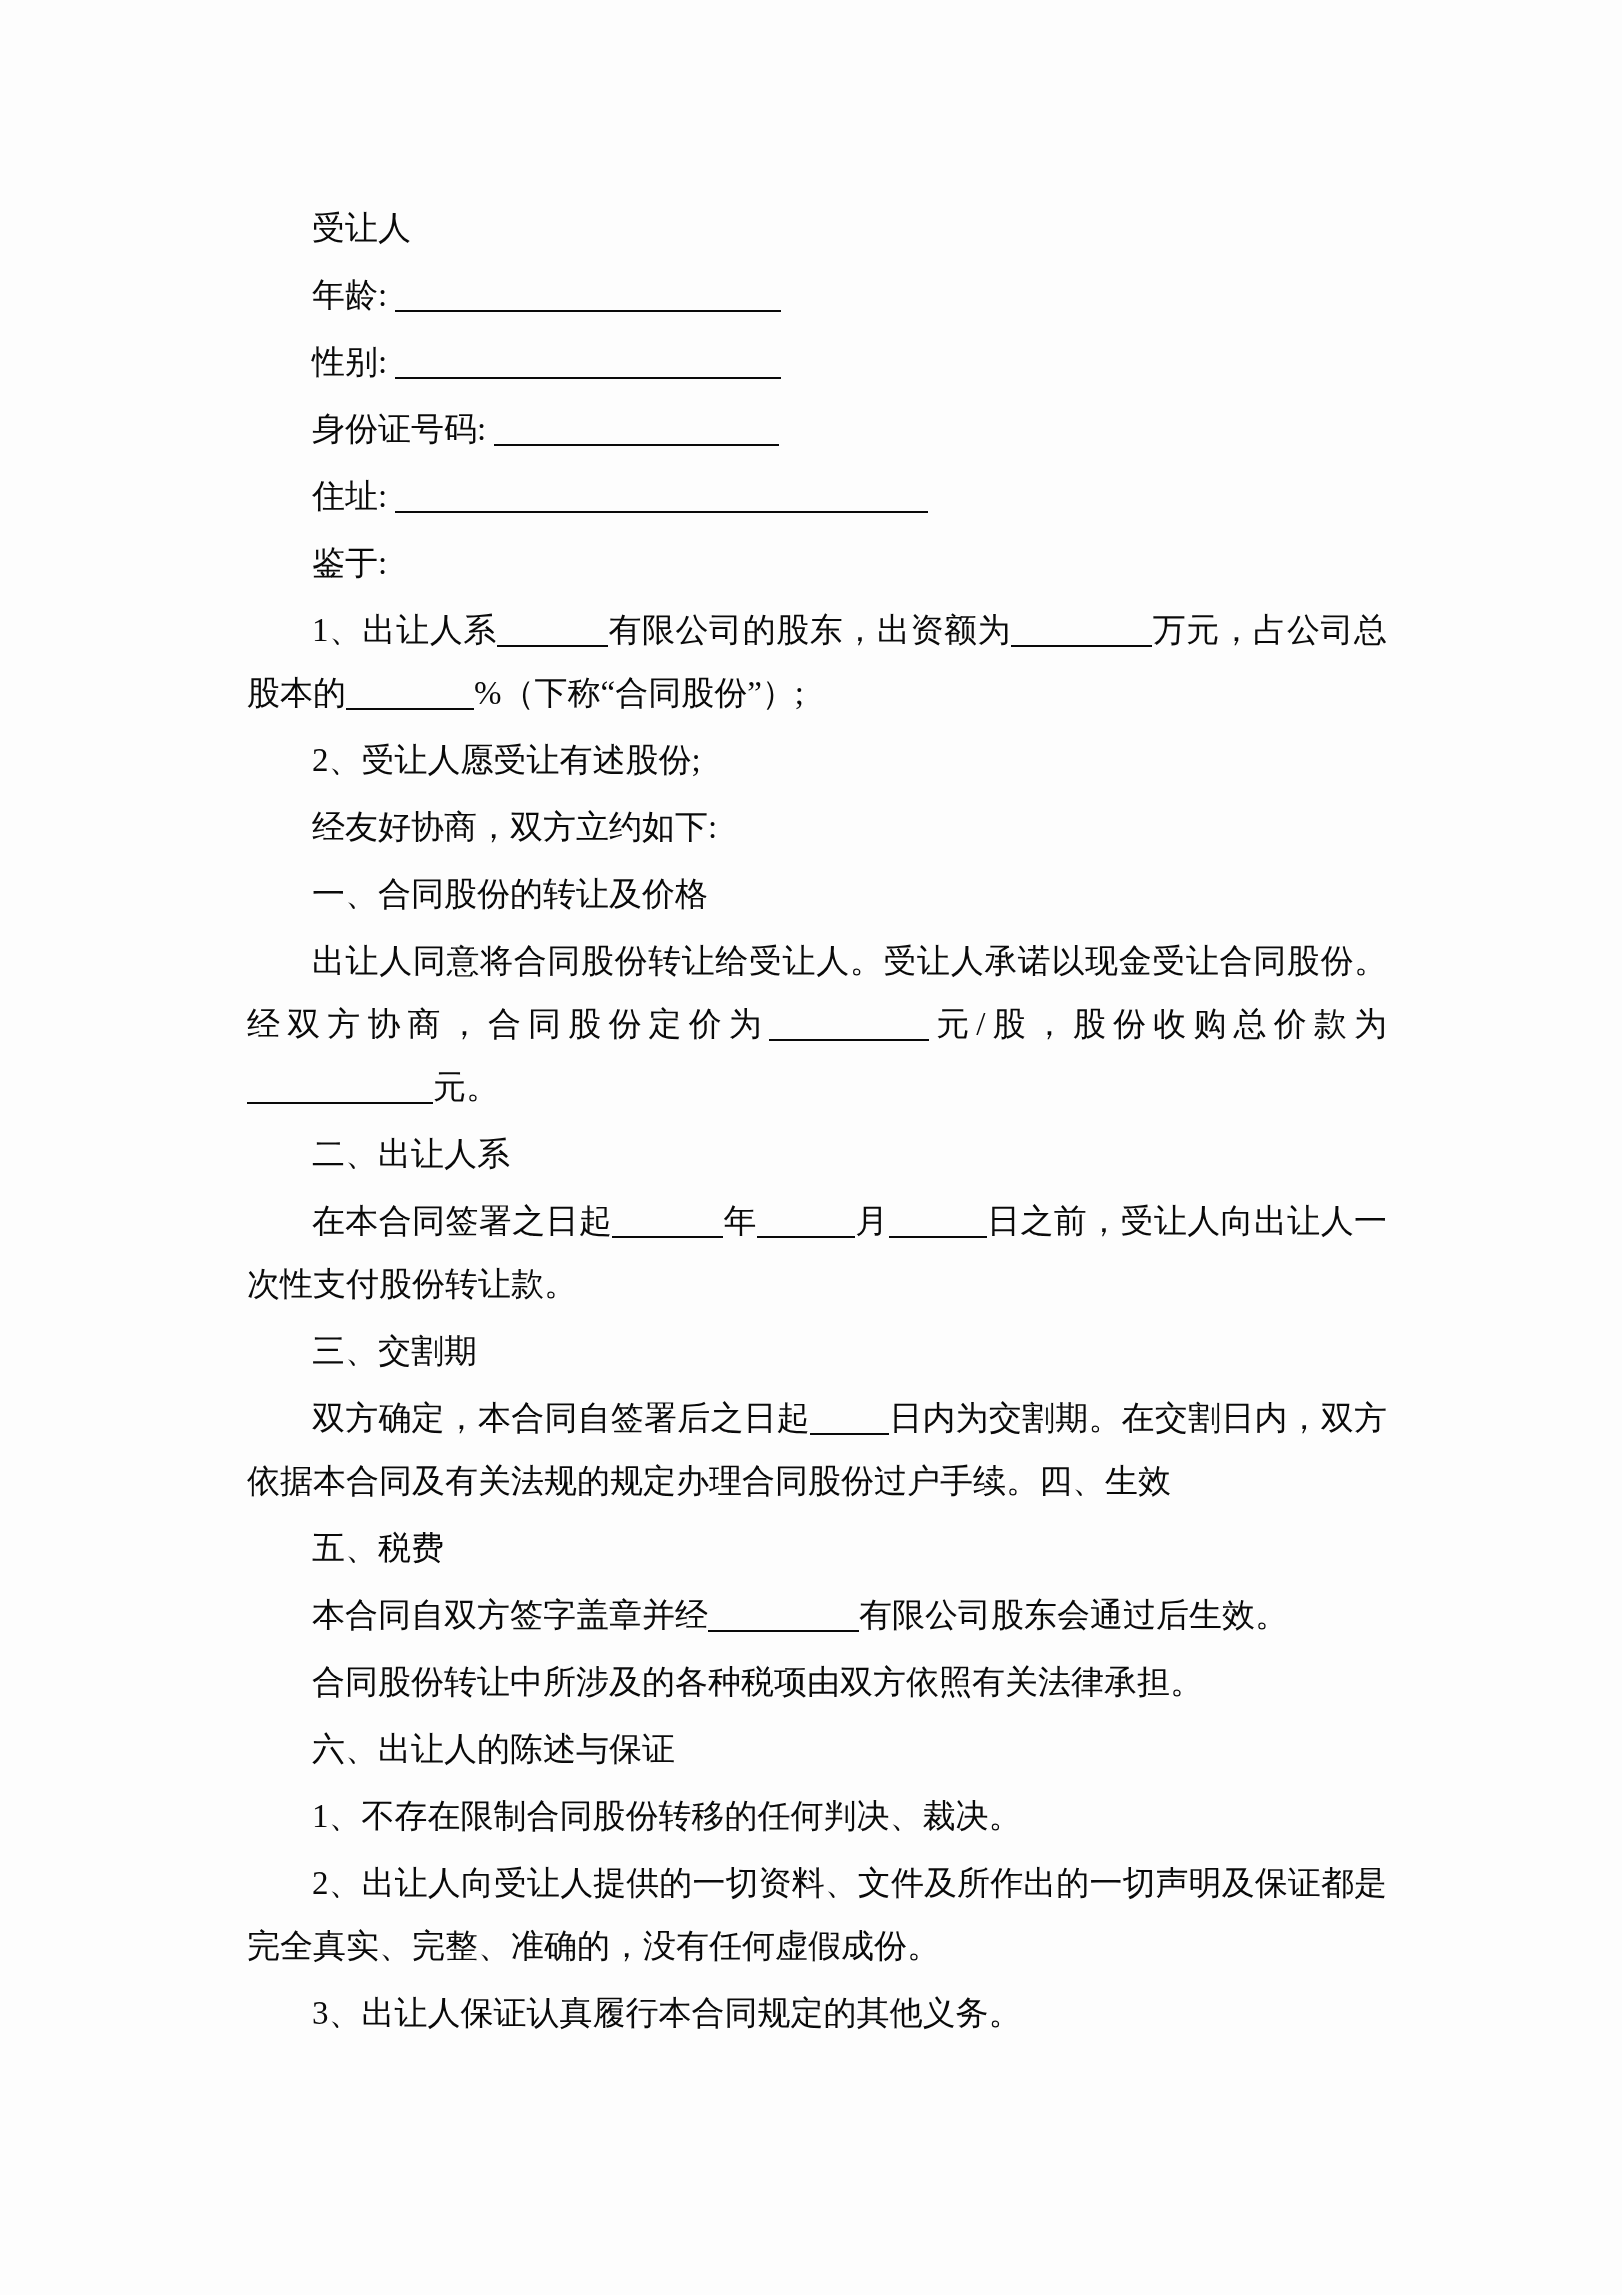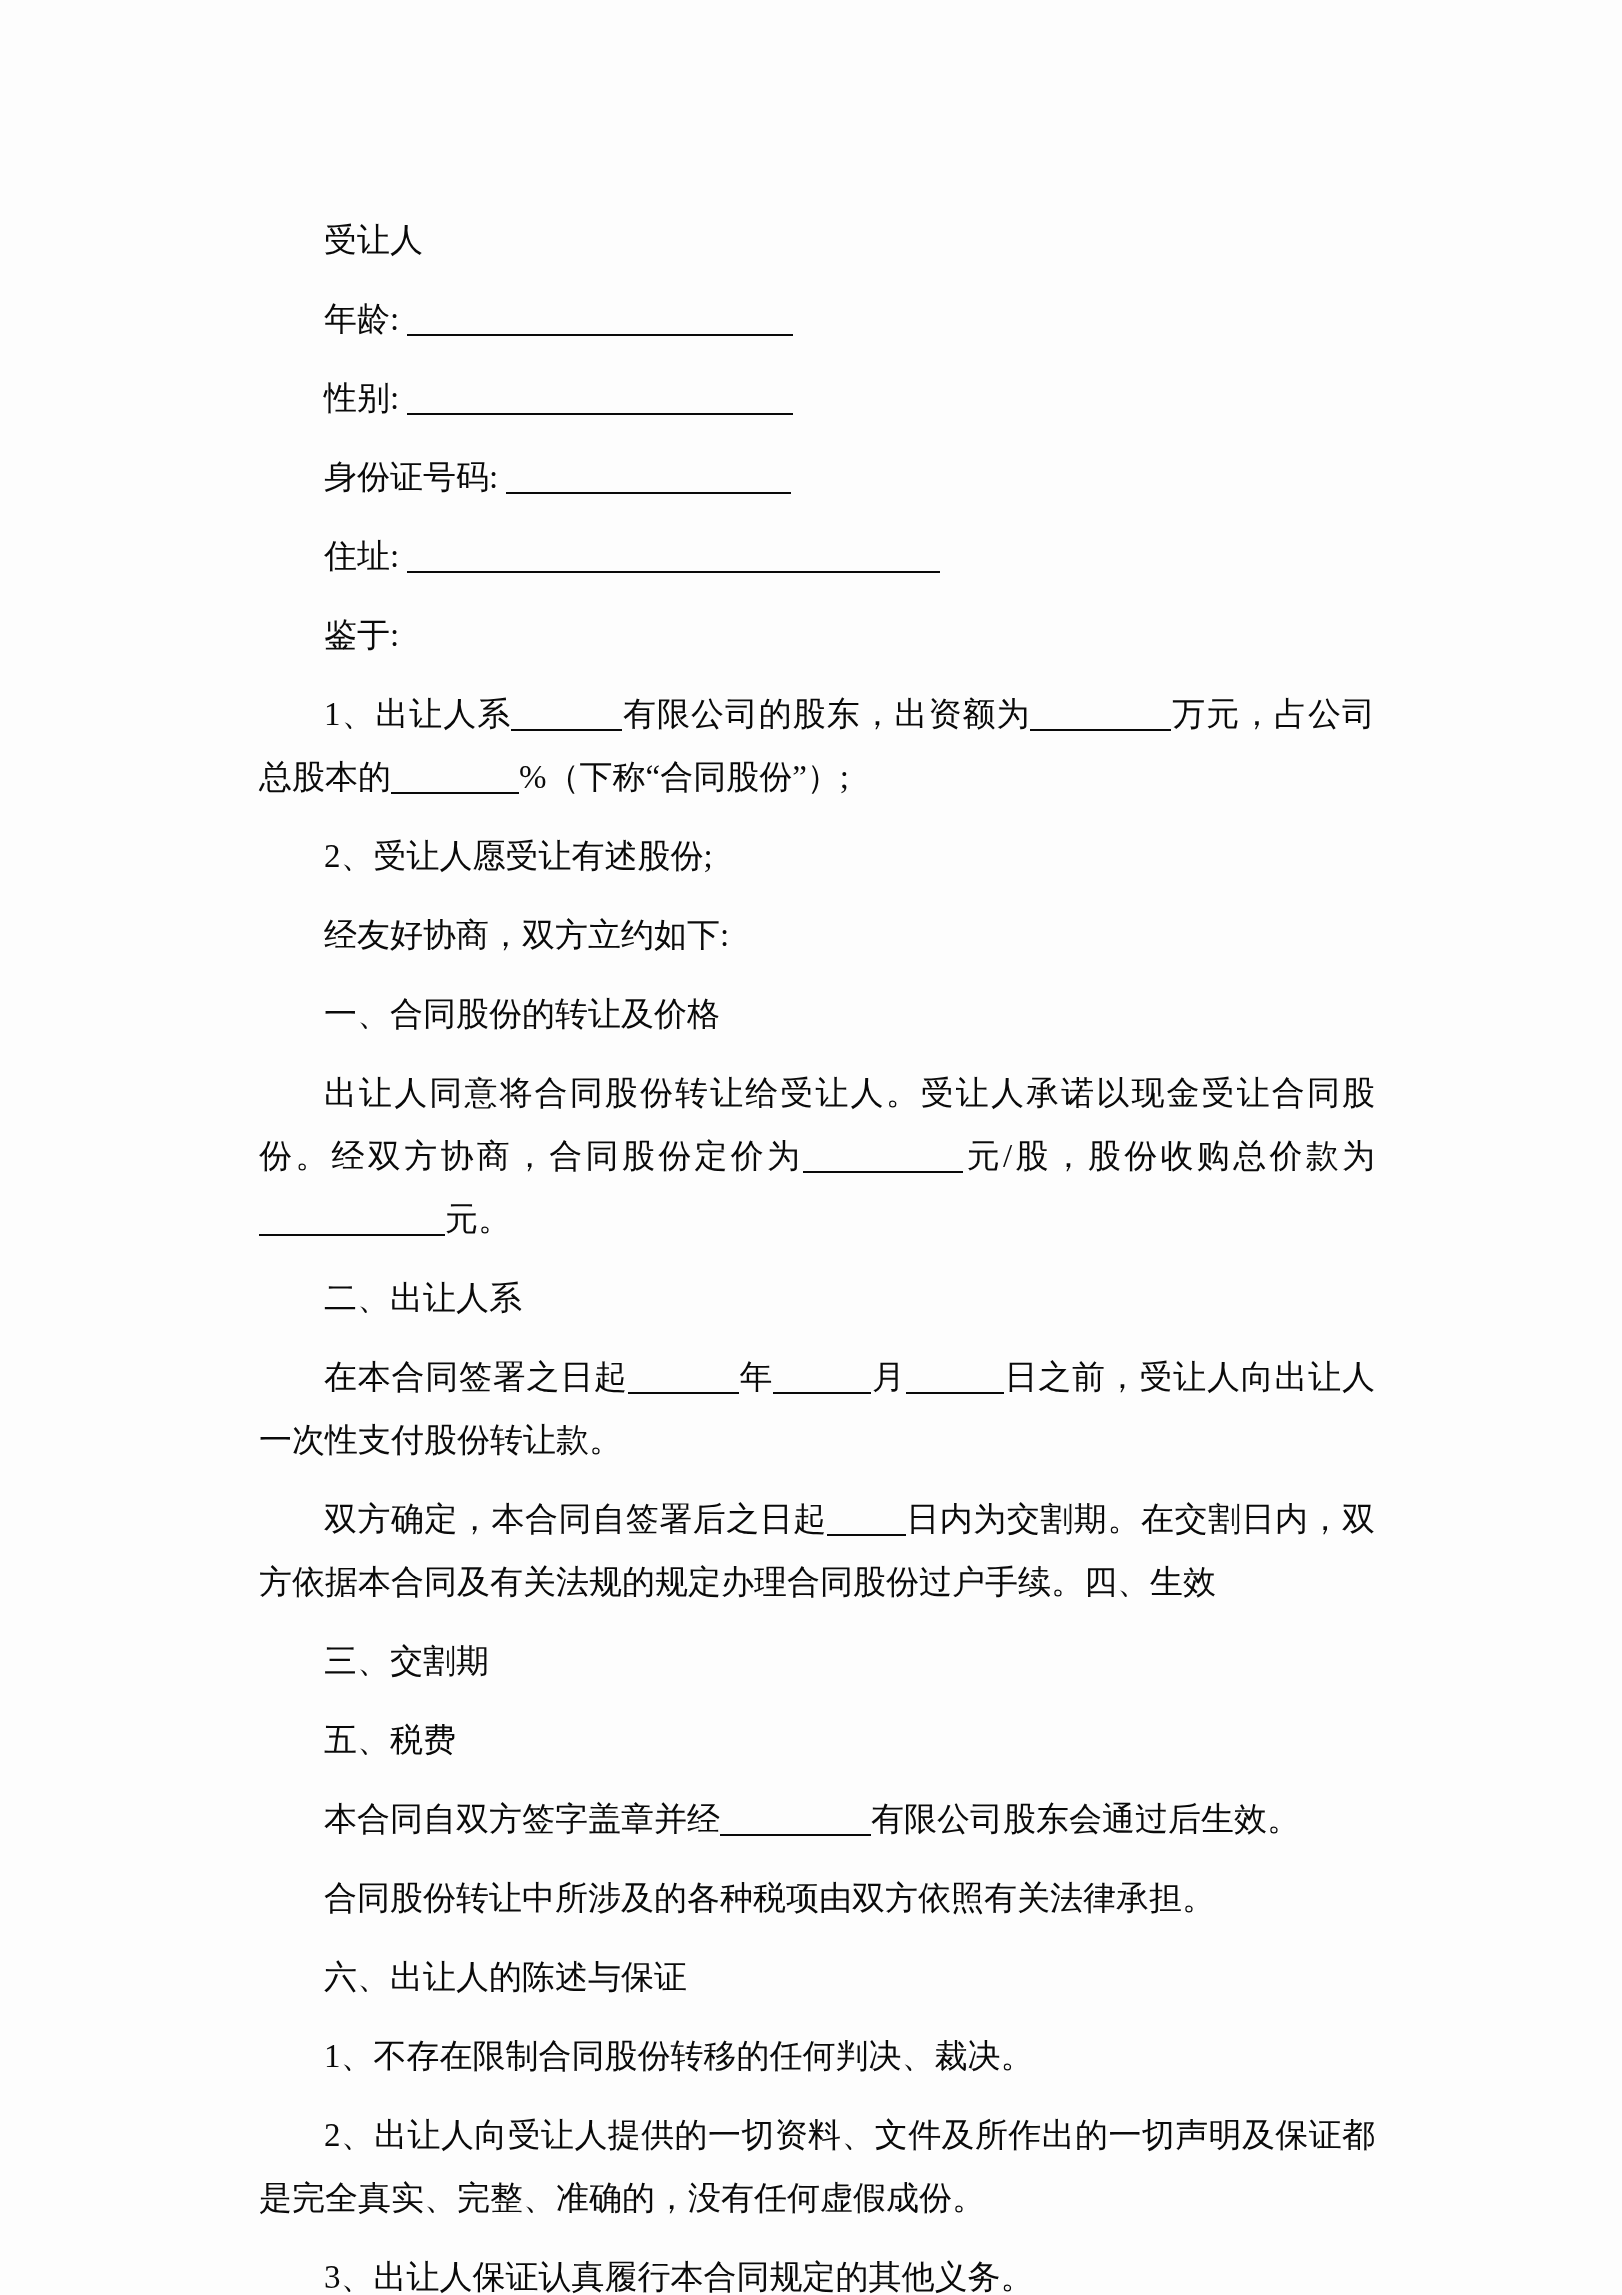--- a/index.html
+++ b/index.html
@@ -22,21 +22,21 @@
     left: 243px;
     top: 193px;
     width: 1148px;
     font-size: 33px;
     line-height: 63px;
     color: #0a0a0a;
     text-align: justify;
     letter-spacing: 0;
   }
   .para {
-    margin: 16px;
+    margin: 4px;
     padding: 0;
     text-indent: 65px;
   }
   .run { }
   .blank {
     display: inline-block;
     height: 1em;
     border-bottom: 2.6px solid #0a0a0a;
     vertical-align: -0.18em;
   }
@@ -52,22 +52,22 @@
       <p class="para"><span class="run">身份证号码: </span><span class="blank" style="width: 285px;"></span></p>
       <p class="para"><span class="run">住址: </span><span class="blank" style="width: 533px;"></span></p>
       <p class="para"><span class="run">鉴于:</span></p>
       <p class="para"><span class="run">1、出让人系</span><span class="blank" style="width: 111px;"></span><span class="run">有限公司的股东，出资额为</span><span class="blank" style="width: 141px;"></span><span class="run">万元，占公司总股本的</span><span class="blank" style="width: 128px;"></span><span class="run">%（下称“合同股份”）;</span></p>
       <p class="para"><span class="run">2、受让人愿受让有述股份;</span></p>
       <p class="para"><span class="run">经友好协商，双方立约如下:</span></p>
       <p class="para"><span class="run">一、合同股份的转让及价格</span></p>
       <p class="para"><span class="run">出让人同意将合同股份转让给受让人。受让人承诺以现金受让合同股份。经双方协商，合同股份定价为</span><span class="blank" style="width: 160px;"></span><span class="run">元/股，股份收购总价款为</span><span class="blank" style="width: 186px;"></span><span class="run">元。</span></p>
       <p class="para"><span class="run">二、出让人系</span></p>
       <p class="para"><span class="run">在本合同签署之日起</span><span class="blank" style="width: 111px;"></span><span class="run">年</span><span class="blank" style="width: 98px;"></span><span class="run">月</span><span class="blank" style="width: 98px;"></span><span class="run">日之前，受让人向出让人一次性支付股份转让款。</span></p>
+      <p class="para"><span class="run">三、交割期</span></p>
       <p class="para"><span class="run">双方确定，本合同自签署后之日起</span><span class="blank" style="width: 79px;"></span><span class="run">日内为交割期。在交割日内，双方依据本合同及有关法规的规定办理合同股份过户手续。四、生效</span></p>
-      <p class="para"><span class="run">三、交割期</span></p>
       <p class="para"><span class="run">五、税费</span></p>
       <p class="para"><span class="run">本合同自双方签字盖章并经</span><span class="blank" style="width: 151px;"></span><span class="run">有限公司股东会通过后生效。</span></p>
       <p class="para"><span class="run">合同股份转让中所涉及的各种税项由双方依照有关法律承担。</span></p>
       <p class="para"><span class="run">六、出让人的陈述与保证</span></p>
       <p class="para"><span class="run">1、不存在限制合同股份转移的任何判决、裁决。</span></p>
       <p class="para"><span class="run">2、出让人向受让人提供的一切资料、文件及所作出的一切声明及保证都是完全真实、完整、准确的，没有任何虚假成份。</span></p>
       <p class="para"><span class="run">3、出让人保证认真履行本合同规定的其他义务。</span></p>
     </div>
 </div>
 

